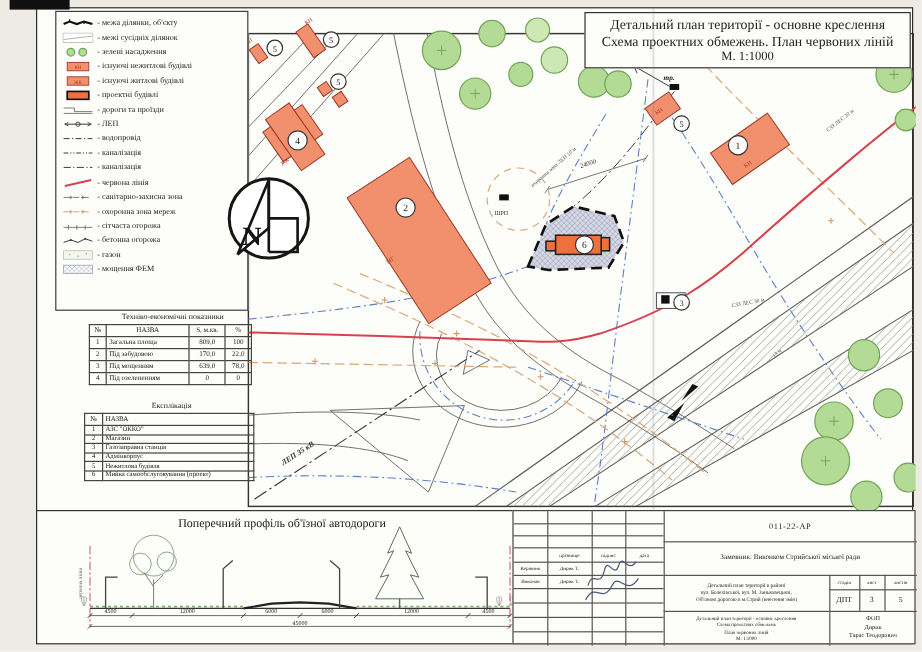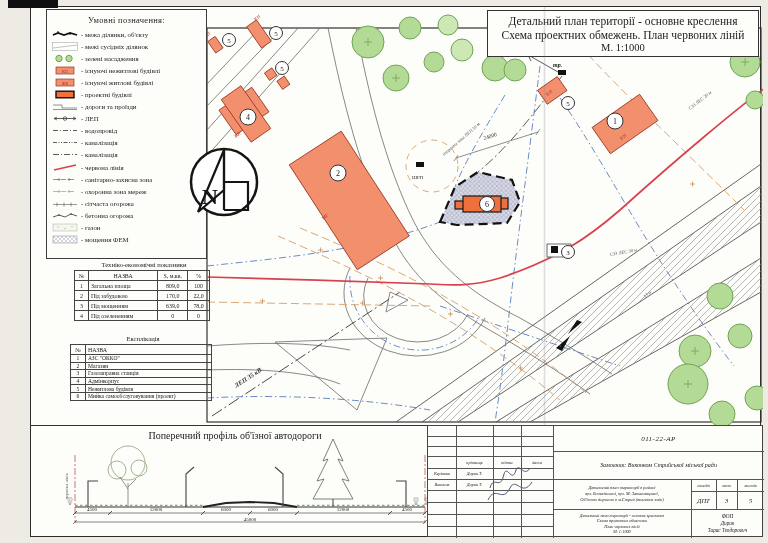--- a/index.html
+++ b/index.html
@@ -23,21 +23,21 @@
   .expl td{height:7.6px;font-size:5.6px;}
   
   .titlebox{position:absolute;left:487px;top:10px;width:272px;height:47px;border:1.2px solid #333;background:#fdfdfa;box-sizing:border-box;text-align:center;padding-top:3px;}
   .titlebox .t1{font-size:11.5px;line-height:1.22;}
   .titlebox .t3{font-size:10.5px;}
   
   .divline{position:absolute;left:30px;top:425px;width:732px;height:1px;background:#333;}
   .stamp{position:absolute;left:427px;top:425px;width:336px;height:112px;border:1px solid #444;box-sizing:border-box;background:#fdfdfa;}
   .stamp .vl{position:absolute;width:1px;background:#555;}
   .stamp .hl{position:absolute;height:1px;background:#555;}
-  .scell{position:absolute;display:flex;align-items:center;justify-content:center;text-align:center;box-sizing:border-box;font-style:italic;}
+  .scell{position:absolute;display:flex;align-items:center;justify-content:center;text-align:center;box-sizing:border-box;}
   .small{font-size:4.3px;}
   text{font-family:"Liberation Serif",serif;}
 </style>
 </head>
 <body>
 
 <div class="sheet"></div>
 <div class="artifact"></div>
 
 <svg class="abs" style="left:200px;top:6px;" width="563" height="419" viewBox="0 0 563 419">
@@ -215,21 +215,20 @@
   <text x="445" y="292" font-size="4.5" fill="#555" transform="rotate(-40 445 292)">13 м</text>
 </svg>
 
 <div class="titlebox">
   <div class="t1">Детальний план території - основне креслення</div>
   <div class="t1">Схема проектних обмежень. План червоних ліній</div>
   <div class="t3">М. 1:1000</div>
 </div>
 
 <div class="legend">
-  <div class="legend-title">Умовні позначення:</div>
   <div style="margin-top:3px;">
     <div class="lrow">
         <svg width="26" height="9" viewBox="0 0 26 9">
           <path d="M1,5 L6,3 L12,5 L18,3 L25,5" stroke="#111" stroke-width="1.8" fill="none"></path>
           <path d="M6,3 v-2 M18,3 v2" stroke="#111" stroke-width="1"></path>
         </svg>
         <span class="llab">межа ділянки, об'єкту</span>
       </div>
     <div class="lrow">
         <svg width="26" height="9" viewBox="0 0 26 9">

